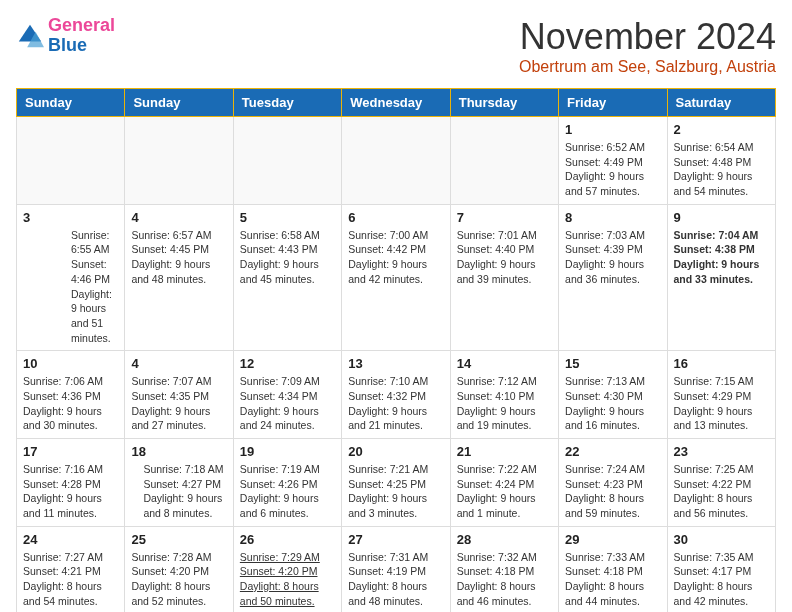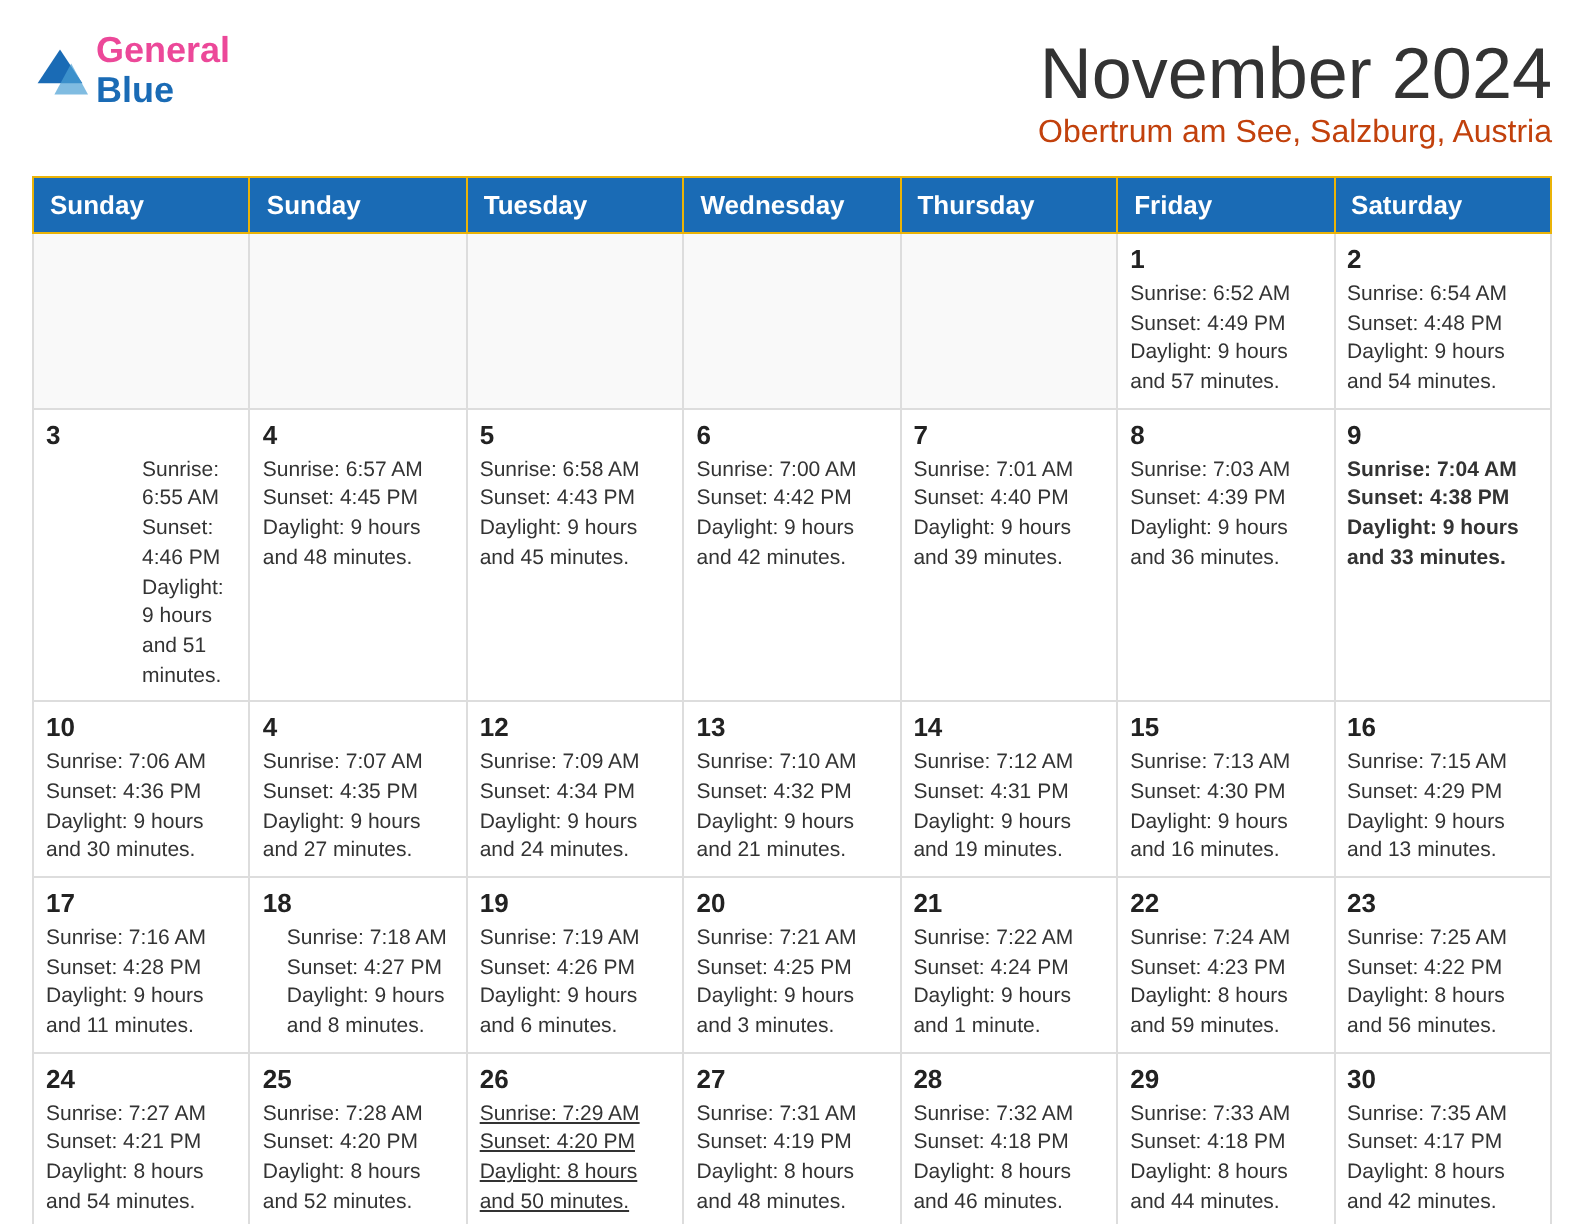--- a/index.html
+++ b/index.html
@@ -213,21 +213,21 @@
         <td>
           <div class="day-number">13</div>
           <div class="day-info" style="white-space: pre-line;">Sunrise: 7:10 AM
 Sunset: 4:32 PM
 Daylight: 9 hours
 and 21 minutes.</div>
         </td>
         <td>
           <div class="day-number">14</div>
           <div class="day-info" style="white-space: pre-line;">Sunrise: 7:12 AM
-Sunset: 4:31 PM
+Sunset: 4:10 PM
 Daylight: 9 hours
 and 19 minutes.</div>
         </td>
         <td>
           <div class="day-number">15</div>
           <div class="day-info" style="white-space: pre-line;">Sunrise: 7:13 AM
 Sunset: 4:30 PM
 Daylight: 9 hours
 and 16 minutes.</div>
         </td>

